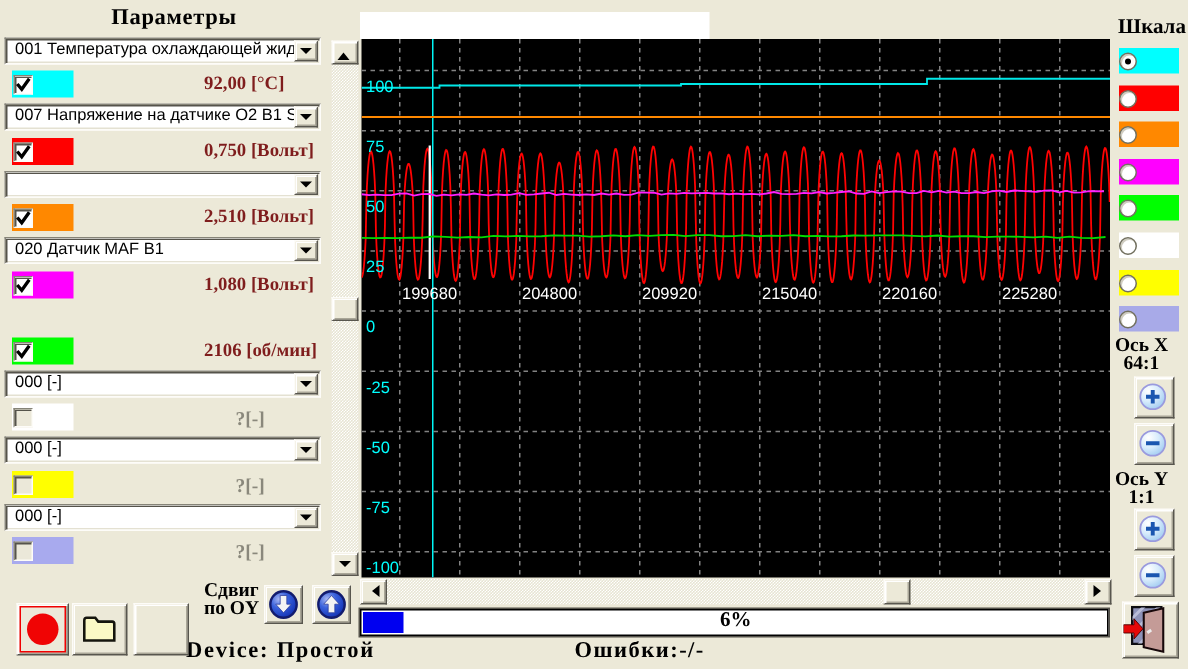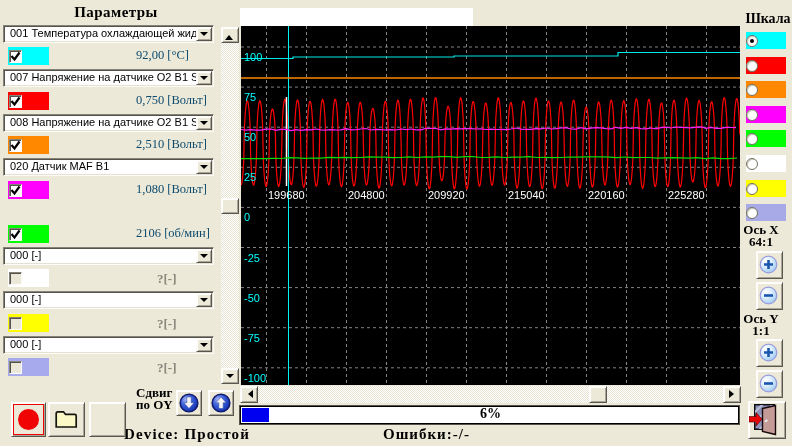--- a/index.html
+++ b/index.html
@@ -7,21 +7,21 @@
 .ser{font-family:"Liberation Serif",serif;font-weight:bold;color:#000;}
 .btn{background:#ece9d8;border:1px solid;border-color:#fdfcf8 #58564e #58564e #fdfcf8;box-shadow:inset 1px 1px 0 #fff,inset -1px -1px 0 #a9a697;}
 .sunk{background:#fff;border:1px solid;border-color:#868478 #fdfcf8 #fdfcf8 #868478;box-shadow:inset 1px 1px 0 #55534b,inset -1px -1px 0 #e4e1d2;}
 .drop{left:3px;width:209px;height:16px;}
 .dtext{position:absolute;left:6px;top:1px;font-size:11px;color:#000;white-space:nowrap;overflow:hidden;}
 .darr{position:absolute;right:1px;top:1px;width:14px;height:12px;background:#ece9d8;border:1px solid;border-color:#fdfcf8 #58564e #58564e #fdfcf8;box-shadow:inset 1px 1px 0 #fff,inset -1px -1px 0 #a9a697;}
 .tri{position:absolute;left:3px;top:4px;width:0;height:0;border:4px solid transparent;border-top:4px solid #000;}
 .triu{position:absolute;width:0;height:0;border:4px solid transparent;border-bottom:5px solid #000;}
 .sw{position:absolute;left:8px;width:41px;height:18px;}
 .cb{position:absolute;left:9px;width:11px;height:11px;background:#fff;border:1px solid;border-color:#868478 #fdfcf8 #fdfcf8 #868478;box-shadow:inset 1px 1px 0 #55534b;}
-.val{position:absolute;left:136px;font-family:"Liberation Serif",serif;font-weight:normal;font-size:12.5px;color:#0c4a6e;white-space:nowrap;}
+.val{position:absolute;left:136px;font-family:"Liberation Serif",serif;font-weight:bold;font-size:12.5px;color:#7f1d1d;white-space:nowrap;}
 .checker{background-color:#e7e4d3;background-image:linear-gradient(45deg,#fff 25%,transparent 25%,transparent 75%,#fff 75%),linear-gradient(45deg,#fff 25%,transparent 25%,transparent 75%,#fff 75%);background-size:2px 2px;background-position:0 0,1px 1px;}
 .radio{position:absolute;width:10px;height:10px;border-radius:50%;background:#fff;border:1px solid #72705f;box-shadow:inset 1px 1px 0 #cfccc0;}
 .swR{position:absolute;left:746px;width:40px;height:17px;}
 </style></head><body>
 <div id="win">
 
 <div class="ab ser" style="left:36px;top:4px;width:160px;text-align:center;font-size:15px;letter-spacing:0.45px;">Параметры</div>
 <div class="ab sunk drop" style="top:25px;">
       <div class="dtext">001 Температура охлаждающей жид</div>
       <div class="darr">
@@ -42,21 +42,20 @@
       </div>
     </div>
 <div class="ab sw" style="top:92px;background:#ff0000;"></div>
 <div class="cb" style="top:95px;background:#fff;">
       <svg width="11" height="11" style="position:absolute;left:0;top:0;">
         <path d="M1.5 5 L4.5 8.5 L9.5 1.5" stroke="#000" stroke-width="2.2" fill="none"></path>
       </svg>
     </div>
 <div class="val" style="top:93px;">0,750 [Вольт]</div>
 <div class="ab sunk drop" style="top:114px;">
-      <div class="dtext">008 Напряжение на датчике O2 B1 S</div>
       <div class="darr">
         <div class="tri"></div>
       </div>
     </div>
 <div class="ab sw" style="top:136px;background:#ff8800;"></div>
 <div class="cb" style="top:139px;background:#fff;">
       <svg width="11" height="11" style="position:absolute;left:0;top:0;">
         <path d="M1.5 5 L4.5 8.5 L9.5 1.5" stroke="#000" stroke-width="2.2" fill="none"></path>
       </svg>
     </div>

